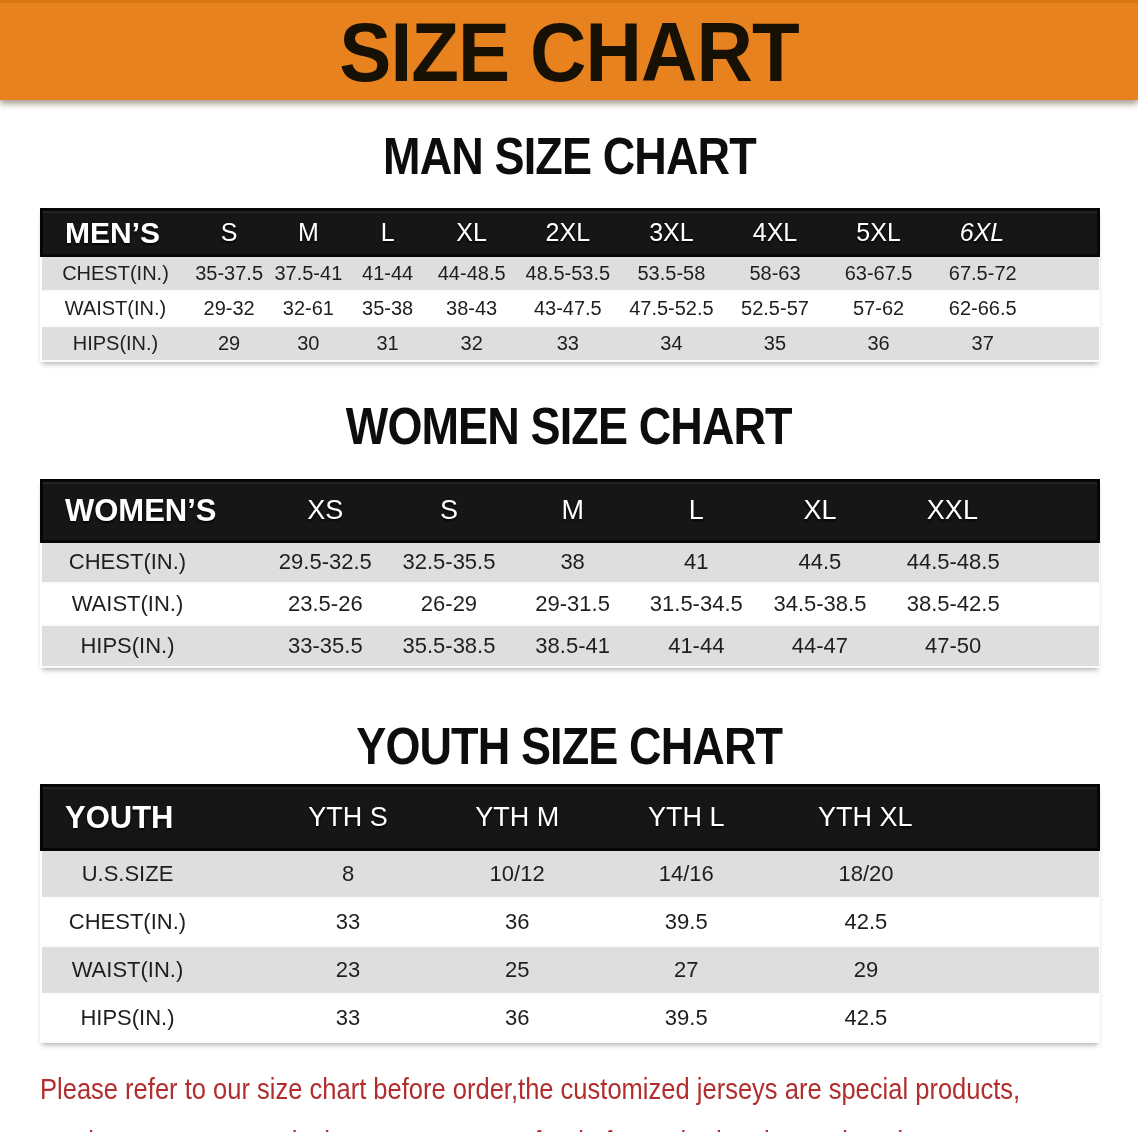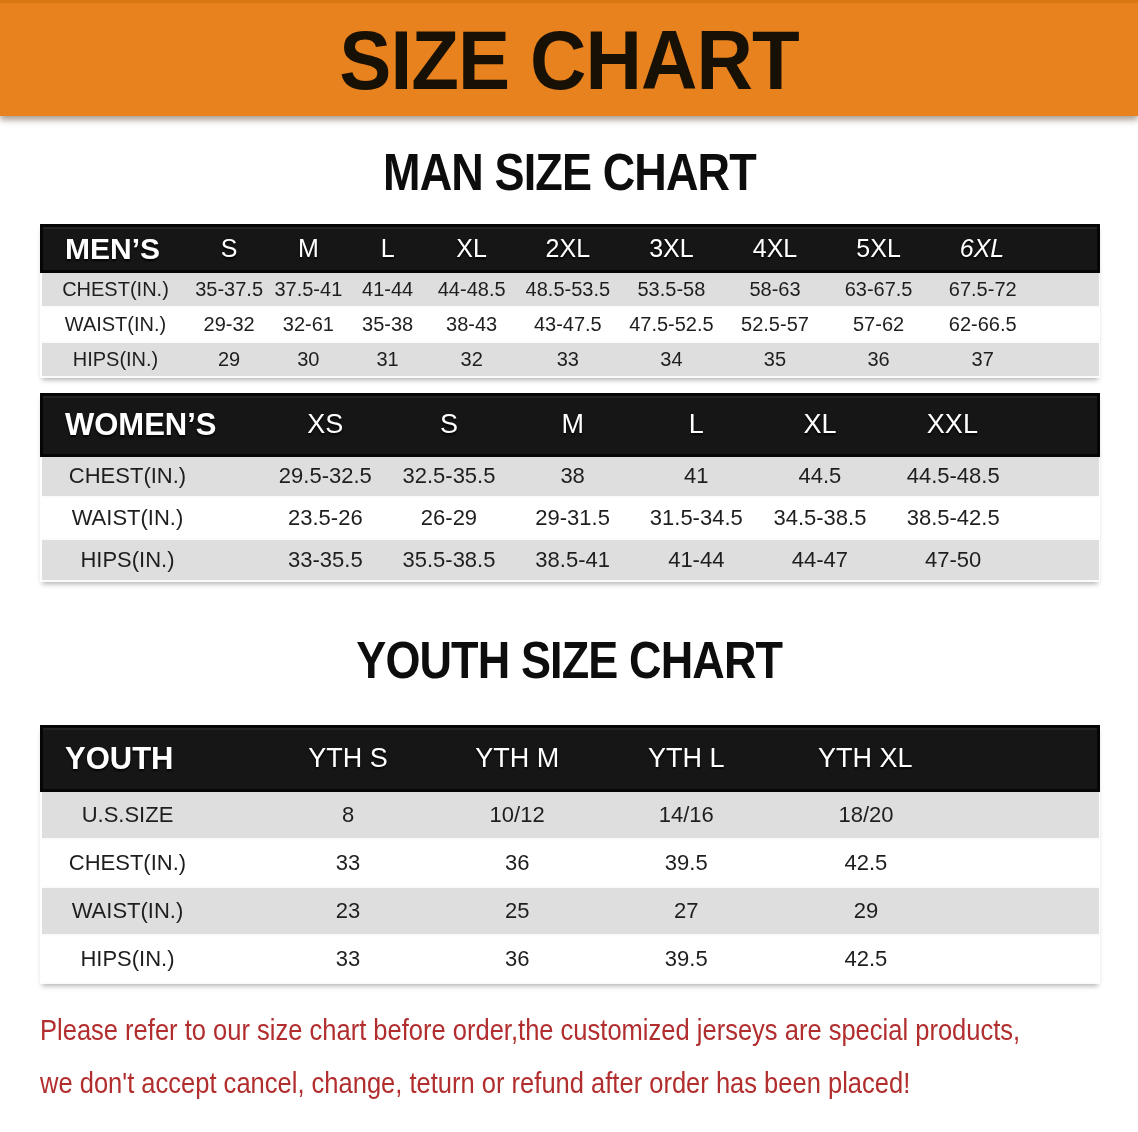--- a/index.html
+++ b/index.html
@@ -10,21 +10,21 @@
     --red:#B22E2E;
   }
   *{margin:0;padding:0;box-sizing:border-box;}
   html,body{background:#ffffff;}
   body{
     width:1138px;height:1132px;overflow:hidden;position:relative;
     font-family:"Liberation Sans",sans-serif;
   }
   
   .banner{
-    width:100%;height:116px;background:var(--banner-bg);
+    width:100%;height:100px;background:var(--banner-bg);
     display:flex;align-items:center;justify-content:center;
     border-top:3px solid #d87712;
     box-shadow:0 4px 6px rgba(70,45,15,.45);
   }
   .banner-title{
     display:inline-block;white-space:nowrap;
     font-size:84px;font-weight:bold;line-height:1;color:#171004;
     transform:scaleX(.93);letter-spacing:-1px;
   }
   
@@ -37,21 +37,21 @@
   .h-men{margin-top:28px;}
   .h-women{margin-top:36px;}
   .h-youth{margin-top:50px;}
   
   .size-table{
     width:1060px;margin-left:40px;border-collapse:collapse;table-layout:fixed;
     box-shadow:0 4px 5px -2px rgba(0,0,0,.3);
   }
   .t-men{margin-top:14px;}
   .t-women{margin-top:15px;}
-  .t-youth{margin-top:27px;}
+  .t-youth{}
   .size-table th,.size-table td{box-sizing:border-box;text-align:center;}
   thead th{
     background:var(--bar-bg);color:var(--bar-text);font-weight:400;
     border-top:3px solid #060606;border-bottom:3px solid #060606;
     box-shadow:inset 0 2px 0 rgba(255,255,255,.06);
     text-shadow:0 2px 2px rgba(0,0,0,.8);
   }
   thead th:first-child{text-align:left;padding-left:22px;font-weight:700;border-left:3px solid #060606;}
   thead th:last-child{border-right:3px solid #060606;}
   tbody td{color:#1e1e1e;}
@@ -155,20 +155,21 @@
           <td>34</td>
           <td>35</td>
           <td>36</td>
           <td>37</td>
         </tr>
       </tbody>
     </table>
 </section>
 
 <section>
+  <h2 class="section-heading h-women"><span class="condensed">WOMEN SIZE CHART</span></h2>
   <table class="size-table t-women">
       <thead>
         <tr>
           <th>WOMEN’S</th>
           <th>XS</th>
           <th>S</th>
           <th>M</th>
           <th>L</th>
           <th>XL</th>
           <th>XXL</th>

